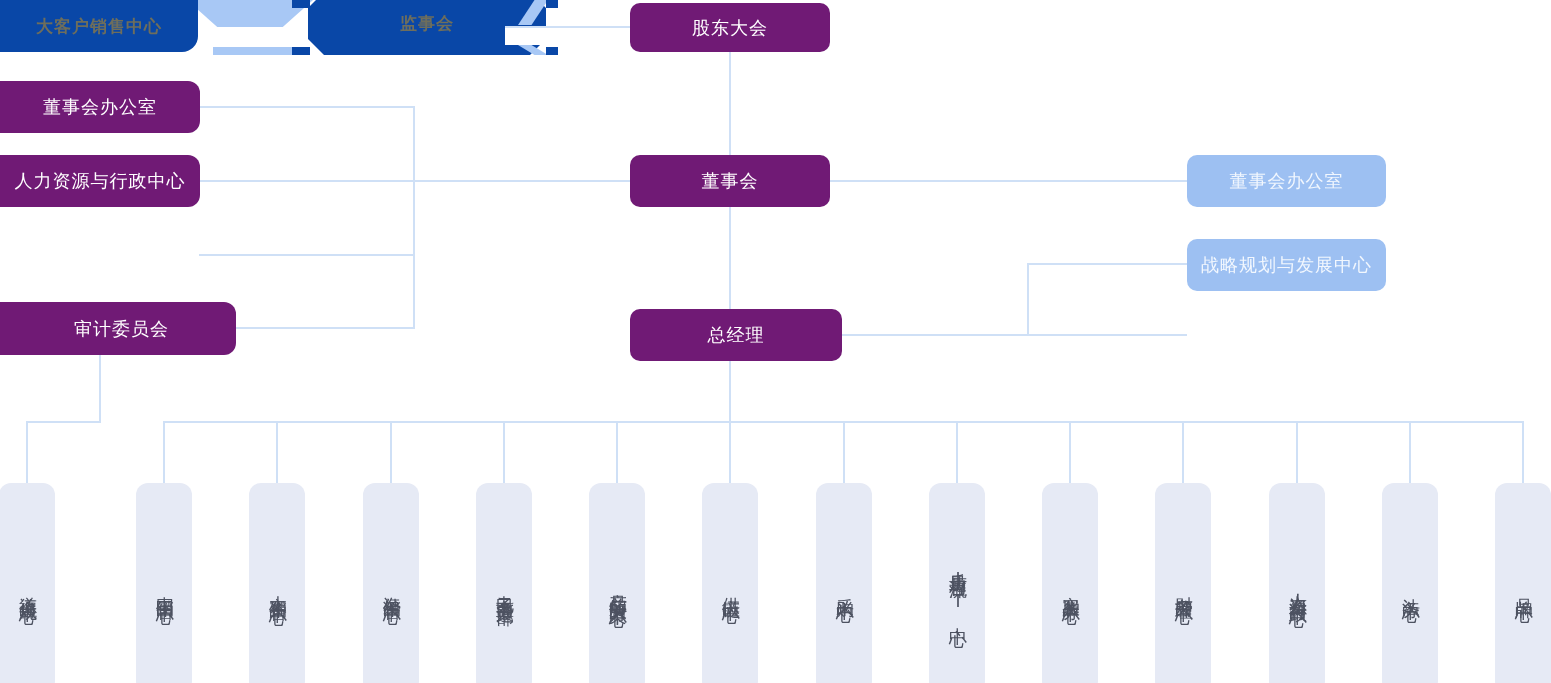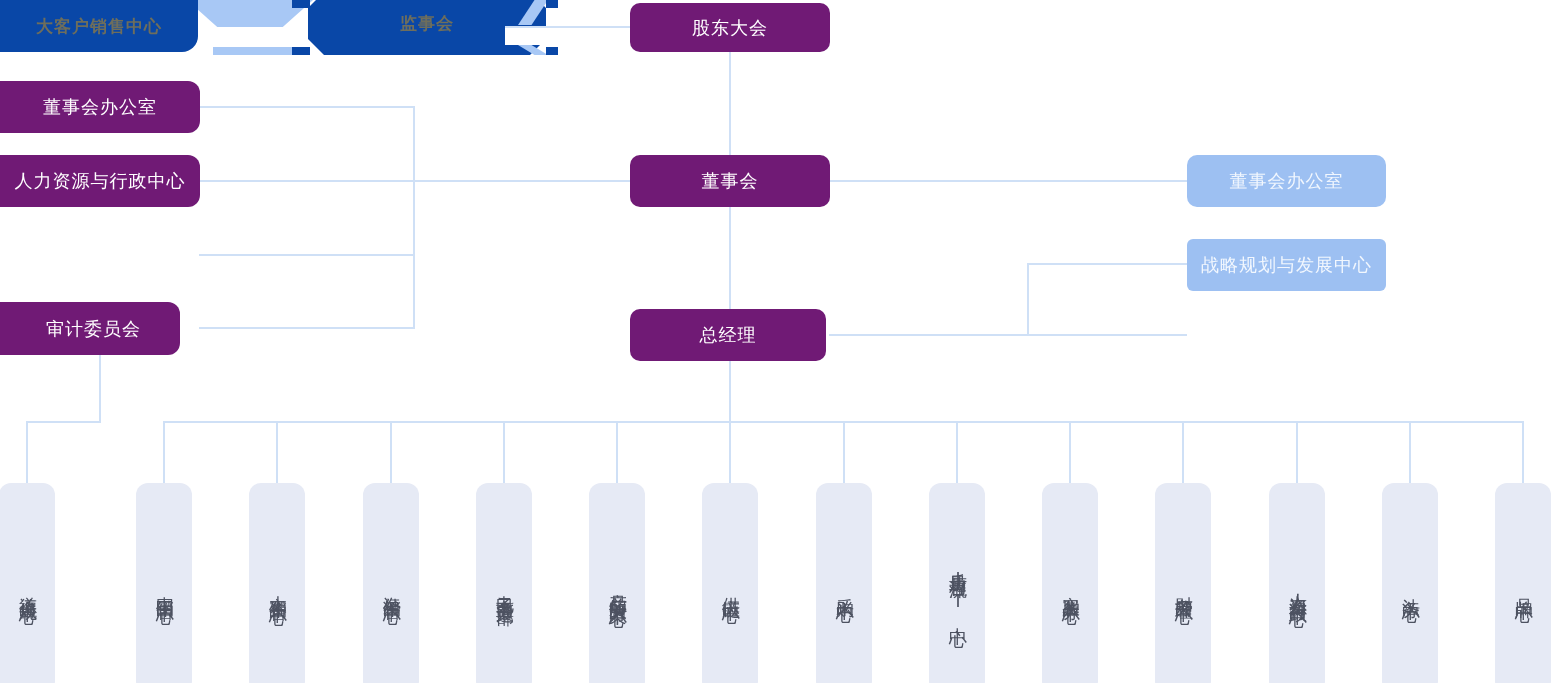--- a/index.html
+++ b/index.html
@@ -77,28 +77,28 @@
   <div class="ln" style="left:1182px;top:421px;width:2px;height:62px;"></div>
   <div class="ln" style="left:1296px;top:421px;width:2px;height:62px;"></div>
   <div class="ln" style="left:1409px;top:421px;width:2px;height:62px;"></div>
   <div class="ln" style="left:1522px;top:421px;width:2px;height:62px;"></div>
 
   <div class="node dark sup-office" style="left:0;top:0;width:198px;height:52px;">大客户销售中心</div>
   <div class="node dark sup-board" style="left:308px;top:-8px;width:238px;height:63px;">监事会</div>
 
   <div class="node primary" style="left:630px;top:3px;width:200px;height:49px;">股东大会</div>
   <div class="node primary" style="left:630px;top:155px;width:200px;height:52px;">董事会</div>
-  <div class="node primary" style="left:630px;top:309px;width:196px;height:52px;">总经理</div>
+  <div class="node primary" style="left:630px;top:309px;width:212px;height:52px;">总经理</div>
 
   <div class="node primary committee" style="left:0;top:81px;width:200px;height:52px;">董事会办公室</div>
   <div class="node primary committee" style="left:0;top:155px;width:200px;height:52px;">人力资源与行政中心</div>
-  <div class="node primary committee" style="left:0;top:302px;width:180px;height:53px;padding-left:7px;">审计委员会</div>
+  <div class="node primary committee" style="left:0;top:302px;width:236px;height:53px;padding-left:7px;">审计委员会</div>
 
   <div class="node lightblue" style="left:1187px;top:155px;width:199px;height:52px;">董事会办公室</div>
-  <div class="node lightblue" style="left:1187px;top:239px;width:199px;height:52px;border-radius:6px;">战略规划与发展中心</div>
+  <div class="node lightblue" style="left:1187px;top:239px;width:199px;height:52px;">战略规划与发展中心</div>
 
   <div class="dept" style="left:-1px;">
       <span>道德合规中心</span>
     </div>
   <div class="dept" style="left:136px;">
       <span>中国销售中心</span>
     </div>
   <div class="dept" style="left:249px;">
       <span>大客户销售中心</span>
     </div>

